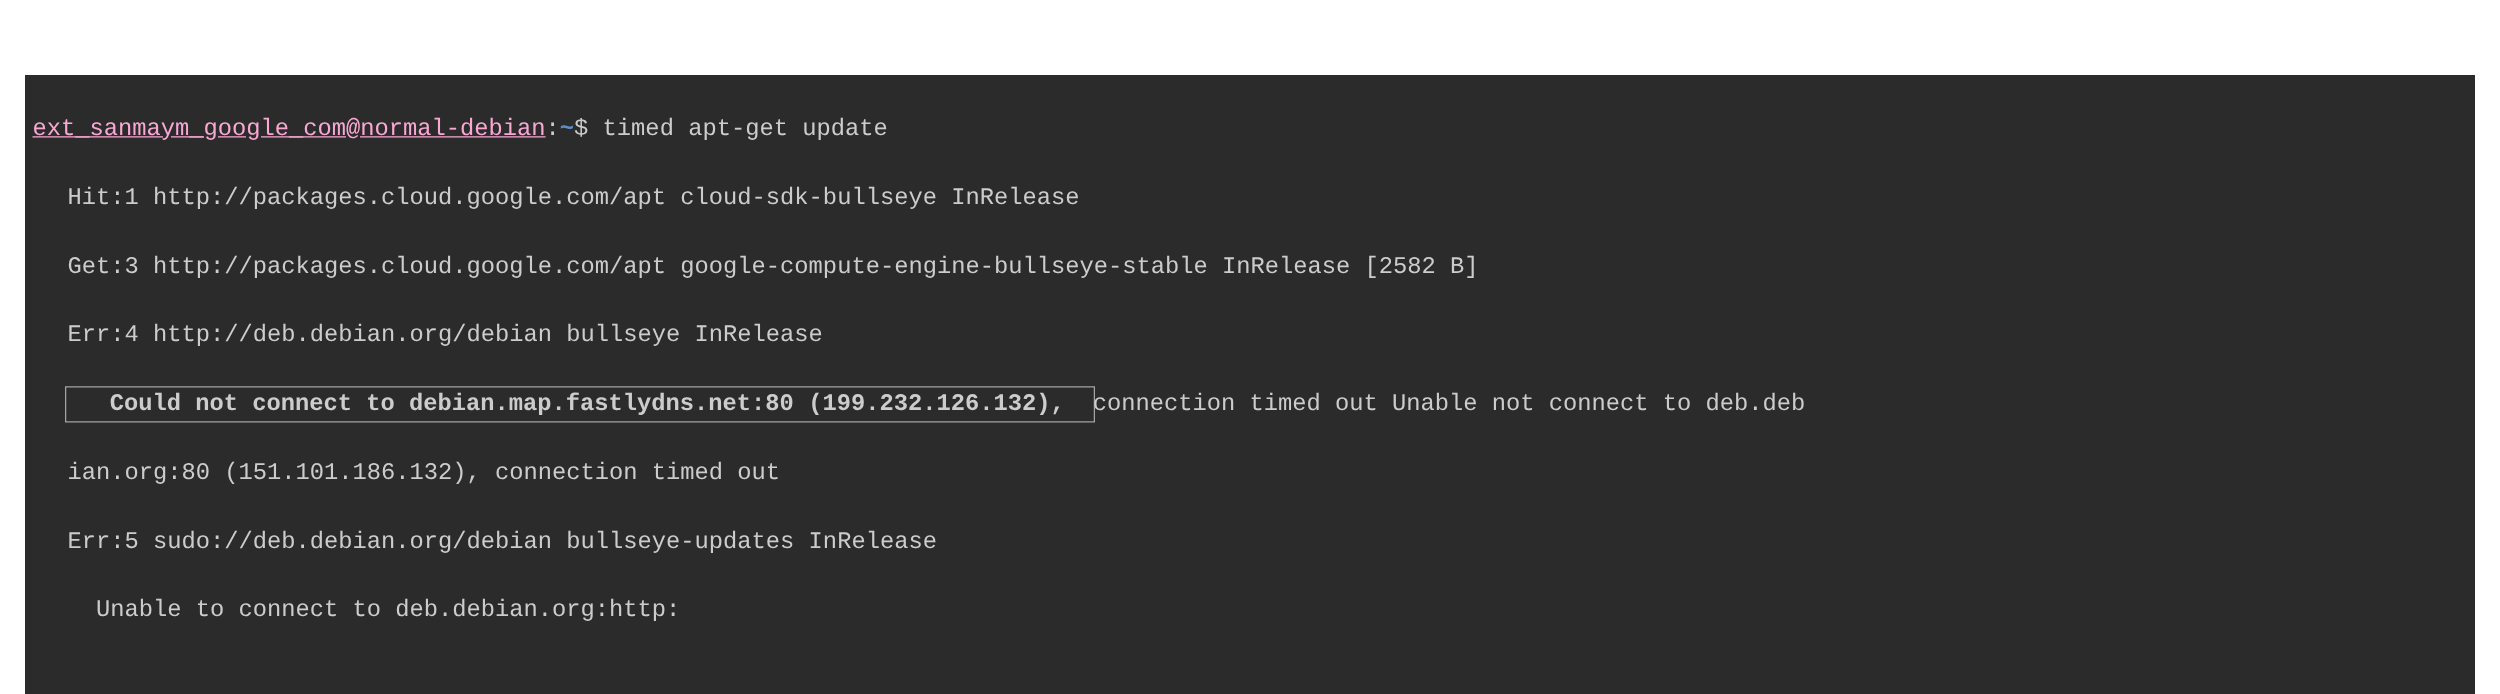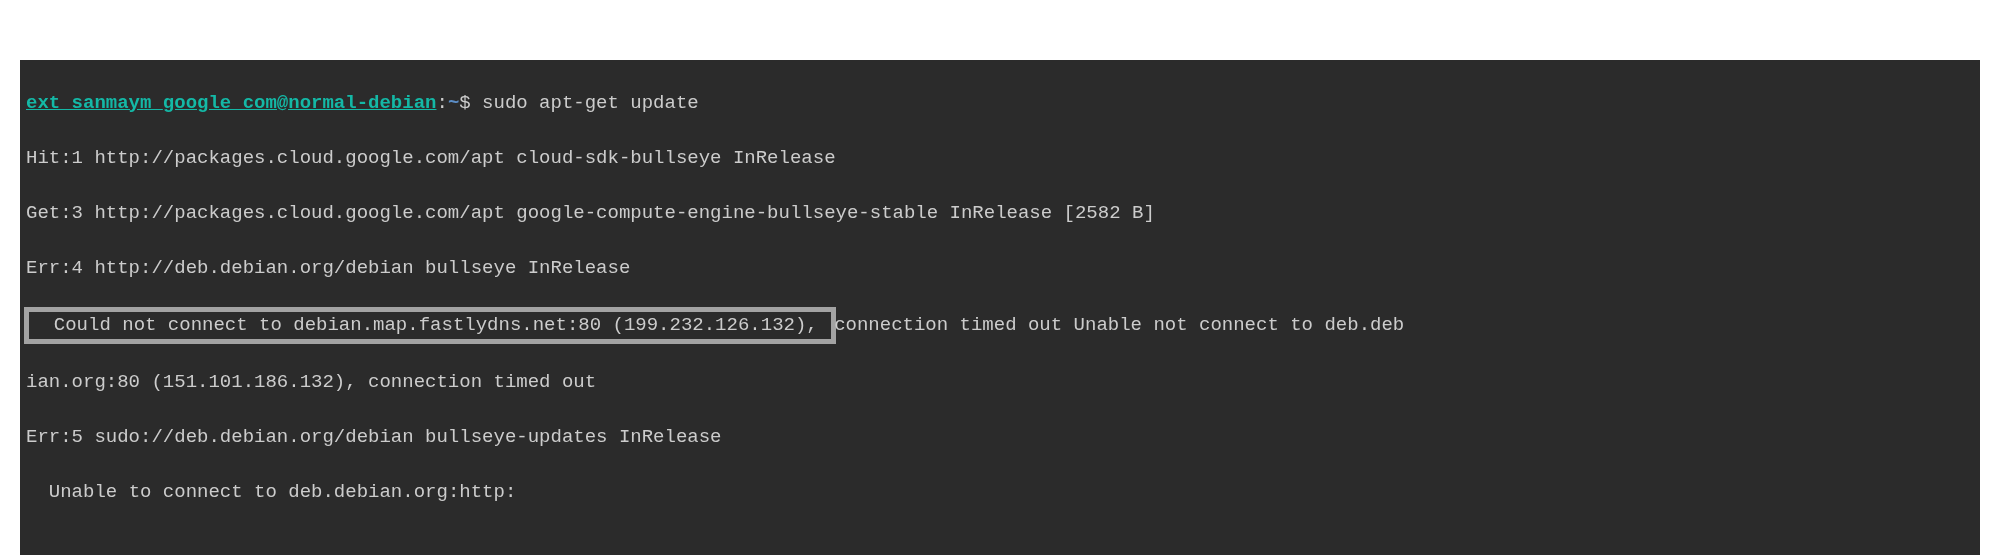--- a/index.html
+++ b/index.html
@@ -17,55 +17,57 @@
       color: #cccccc;
       font-size: 19px;
       line-height: 1.45;
       padding: 2px 6px;
       white-space: pre-wrap;
       word-break: break-all;
       width: 100%;
       position: relative;
     }
     .prompt-user {
-      color: #14b8a6;
-      font-weight: bold;
+      color: #f9a8d4;
+      font-weight: normal;
       text-decoration: underline;
     }
     .prompt-colon {
       color: #cccccc;
     }
     .prompt-path {
       color: #5c8ec7;
       font-weight: bold;
     }
     .prompt-dollar {
       color: #cccccc;
     }
     .cmd {
       color: #cccccc;
     }
     .output {
       color: #cccccc;
+      margin-left: 28px;
     }
     .highlight-box {
-      border: 5px solid #a3a3a3;
+      border: 1px solid #a3a3a3;
       display: inline-block;
-      padding: 0px 2px;
+      padding: 0px 12px;
       margin: -3px -2px;
+      font-weight: bold;
     }
     .line {
       display: block;
     }
   </style>
 </head>
 <body>
 
 <div class="terminal">
-<span class="line"><span class="prompt-user">ext_sanmaym_google_com@normal-debian</span><span class="prompt-colon">:</span><span class="prompt-path">~</span><span class="prompt-dollar">$</span> <span class="cmd">sudo apt-get update</span></span>
+<span class="line"><span class="prompt-user">ext_sanmaym_google_com@normal-debian</span><span class="prompt-colon">:</span><span class="prompt-path">~</span><span class="prompt-dollar">$</span> <span class="cmd">timed apt-get update</span></span>
 <span class="line output">Hit:1 http://packages.cloud.google.com/apt cloud-sdk-bullseye InRelease</span>
 <span class="line output">Get:3 http://packages.cloud.google.com/apt google-compute-engine-bullseye-stable InRelease [2582 B]</span>
 <span class="line output">Err:4 http://deb.debian.org/debian bullseye InRelease</span>
 <span class="line output"><span class="highlight-box">  Could not connect to debian.map.fastlydns.net:80 (199.232.126.132), </span><span>connection timed out Unable not connect to deb.deb</span></span>
 <span class="line output">ian.org:80 (151.101.186.132), connection timed out</span>
 <span class="line output">Err:5 sudo://deb.debian.org/debian bullseye-updates InRelease</span>
 <span class="line output">  Unable to connect to deb.debian.org:http:</span>
 
 
 

